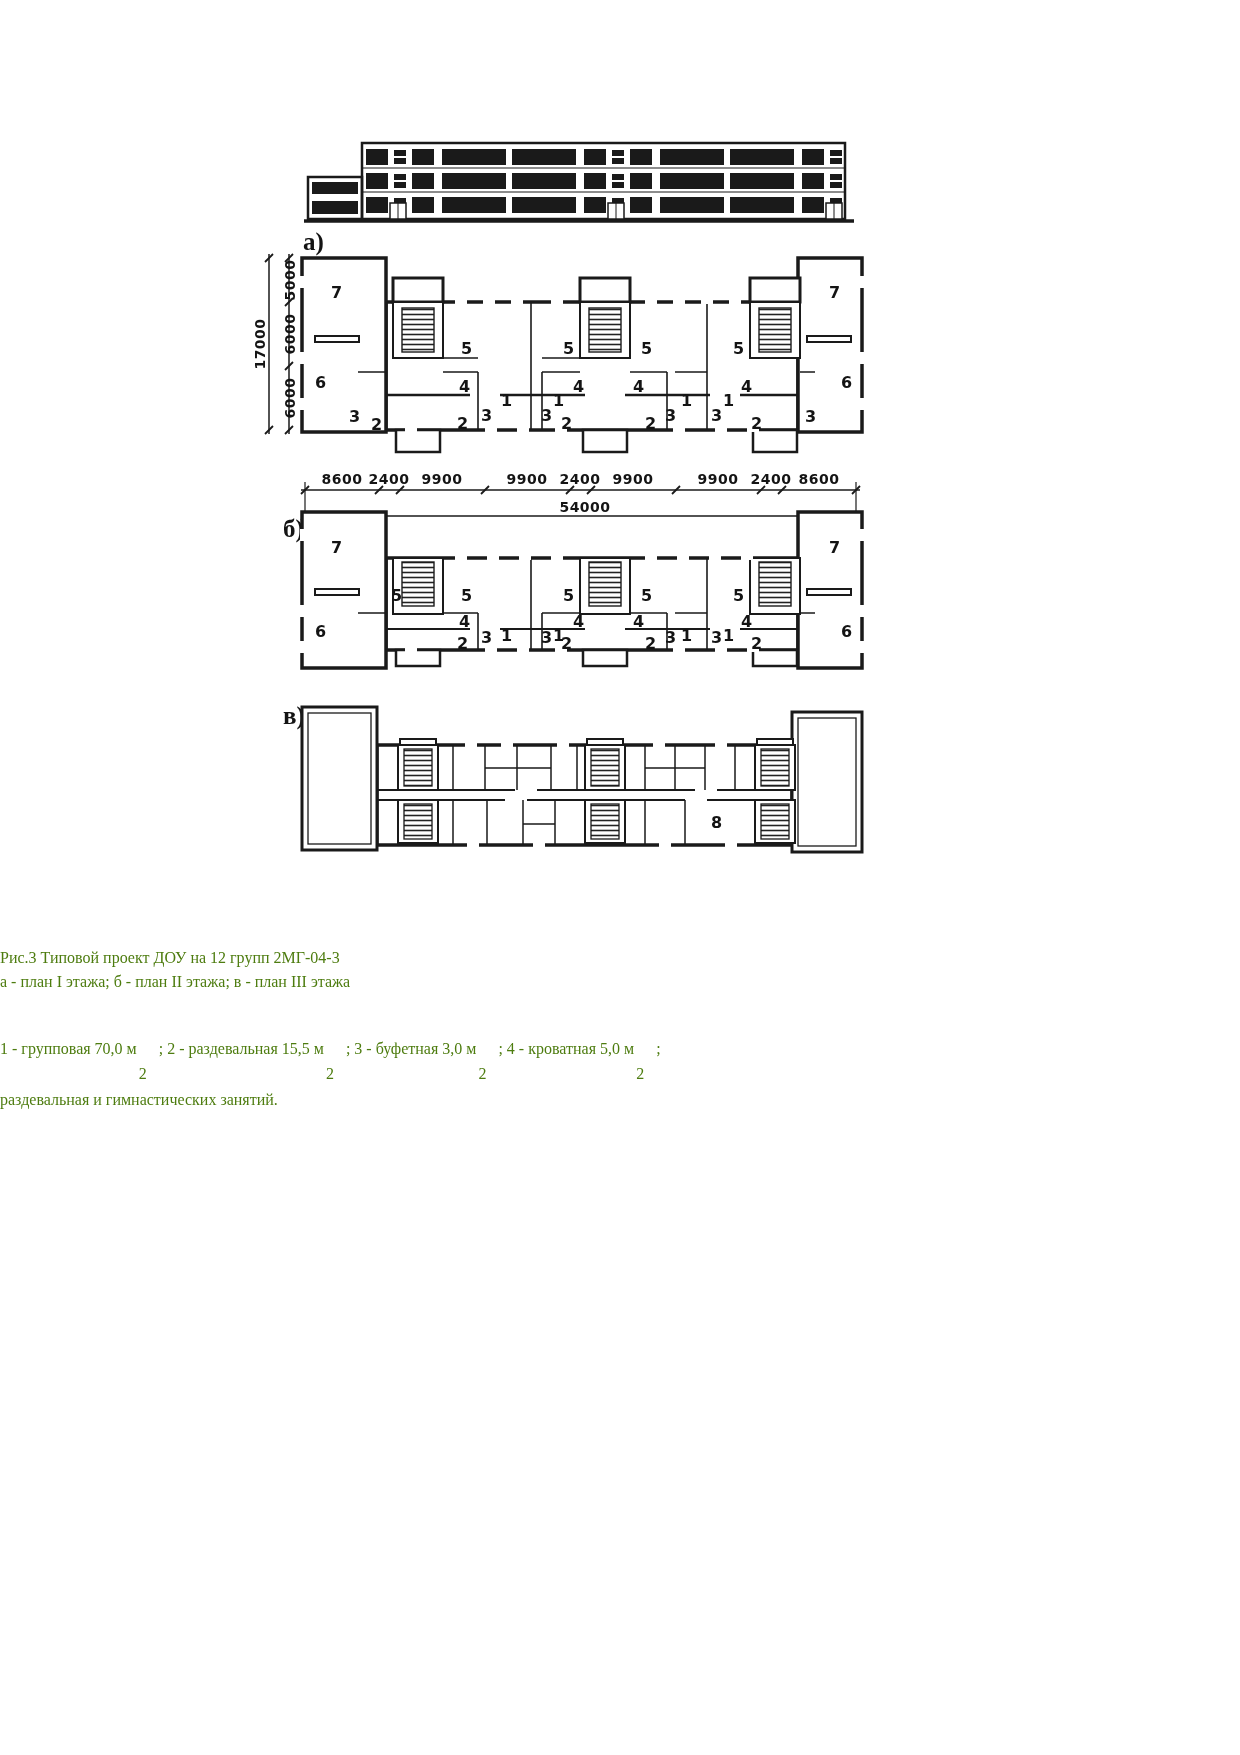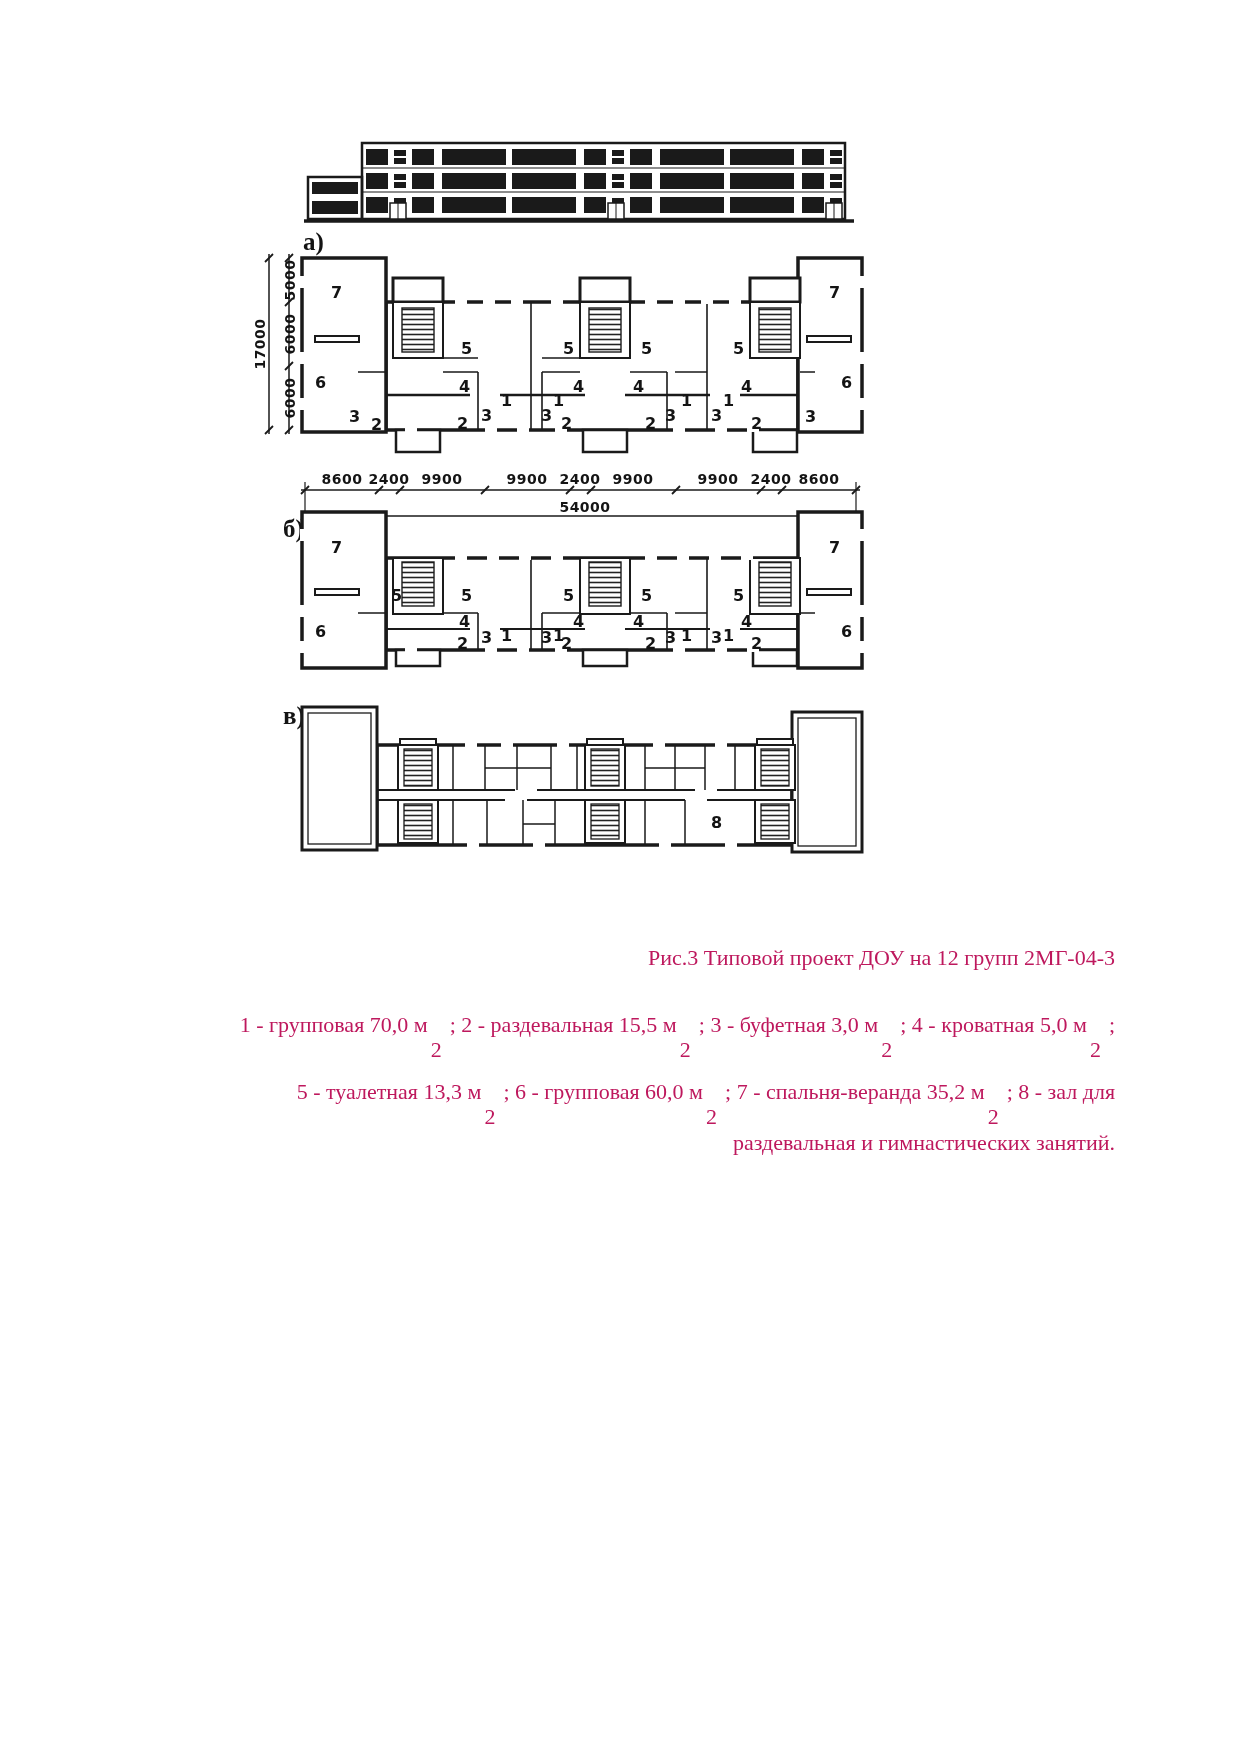--- a/index.html
+++ b/index.html
@@ -7,22 +7,22 @@
     width:1240px;height:1755px;position:relative;background:#ffffff;
     font-family:"Liberation Serif",serif;color:#141414;overflow:hidden;
   }
   .abs{position:absolute;}
   svg{display:block;}
   svg text{font-family:"DejaVu Sans",sans-serif;fill:#141414;}
   .roomnum{font-size:16px;font-weight:bold;}
   .dim{font-size:14px;font-weight:bold;letter-spacing:.5px;}
   .planlbl{font-family:"Liberation Serif",serif;font-size:25px;font-weight:bold;}
   .caption{
-    position:absolute;top:946px;left:0;width:1115px;text-align:right;
-    font-size:22px;line-height:23px;color:#be185d;
+    position:absolute;top:946px;left:0;width:1115px;text-align:left;
+    font-size:16px;line-height:23px;color:#4d7c0f;
   }
   .cap-line{margin:0 0 1px 0;}
   .legend{margin-bottom:28px;white-space:nowrap;margin-top:44px;}
   .drop2{display:inline-block;width:12px;margin-left:2px;margin-right:8px;
          transform:translateY(25px);}
 </style>
 </head>
 <body>
 
 <svg class="abs" style="left:300px;top:131px;" width="560" height="95" viewBox="0 0 560 95">
@@ -341,16 +341,16 @@
       <rect x="470" y="145" width="12" height="4"></rect>
   </g>
 
   <g class="roomnum">
     <text x="456" y="130">8</text>
   </g>
 </svg>
 
 <div class="caption">
   <div class="cap-line">Рис.3 Типовой проект ДОУ на 12 групп 2МГ-04-3</div>
+  <div class="cap-line">а - план I этажа; б - план II этажа; в - план III этажа</div>
   <div class="cap-line legend"><span>1 - групповая 70,0 м</span><span class="drop2">2</span><span>; 2 - раздевальная 15,5 м</span><span class="drop2">2</span><span>; 3 - буфетная 3,0 м</span><span class="drop2">2</span><span>; 4 - кроватная 5,0 м</span><span class="drop2">2</span><span>;</span></div>
-  <div class="cap-line legend"><span>5 - туалетная 13,3 м</span><span class="drop2">2</span><span>; 6 - групповая 60,0 м</span><span class="drop2">2</span><span>; 7 - спальня-веранда 35,2 м</span><span class="drop2">2</span><span>; 8 - зал для</span></div>
   <div class="cap-line">раздевальная и гимнастических занятий.</div>
 </div>
 
 </body></html>

